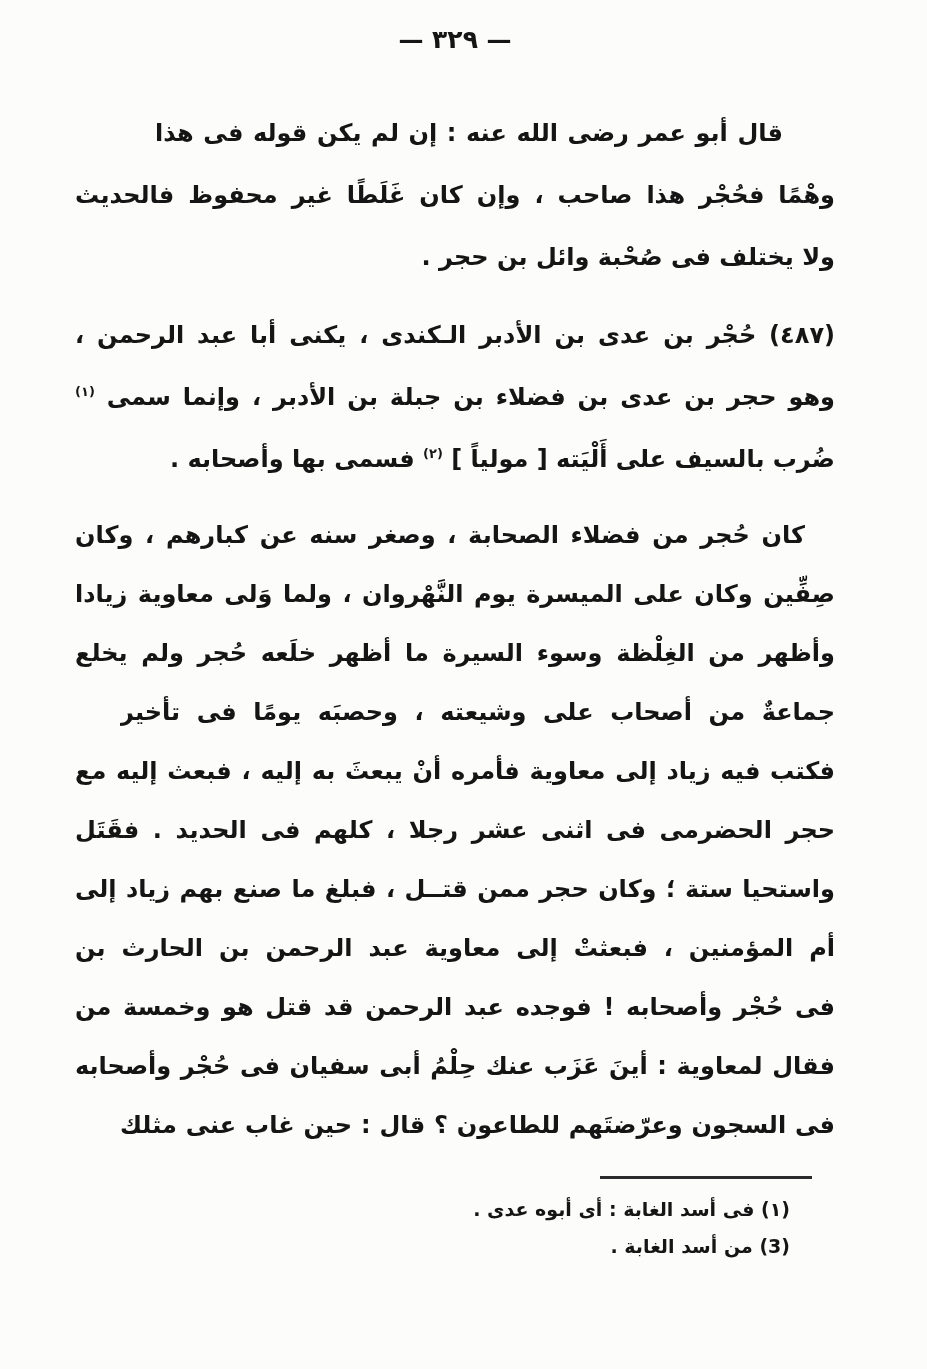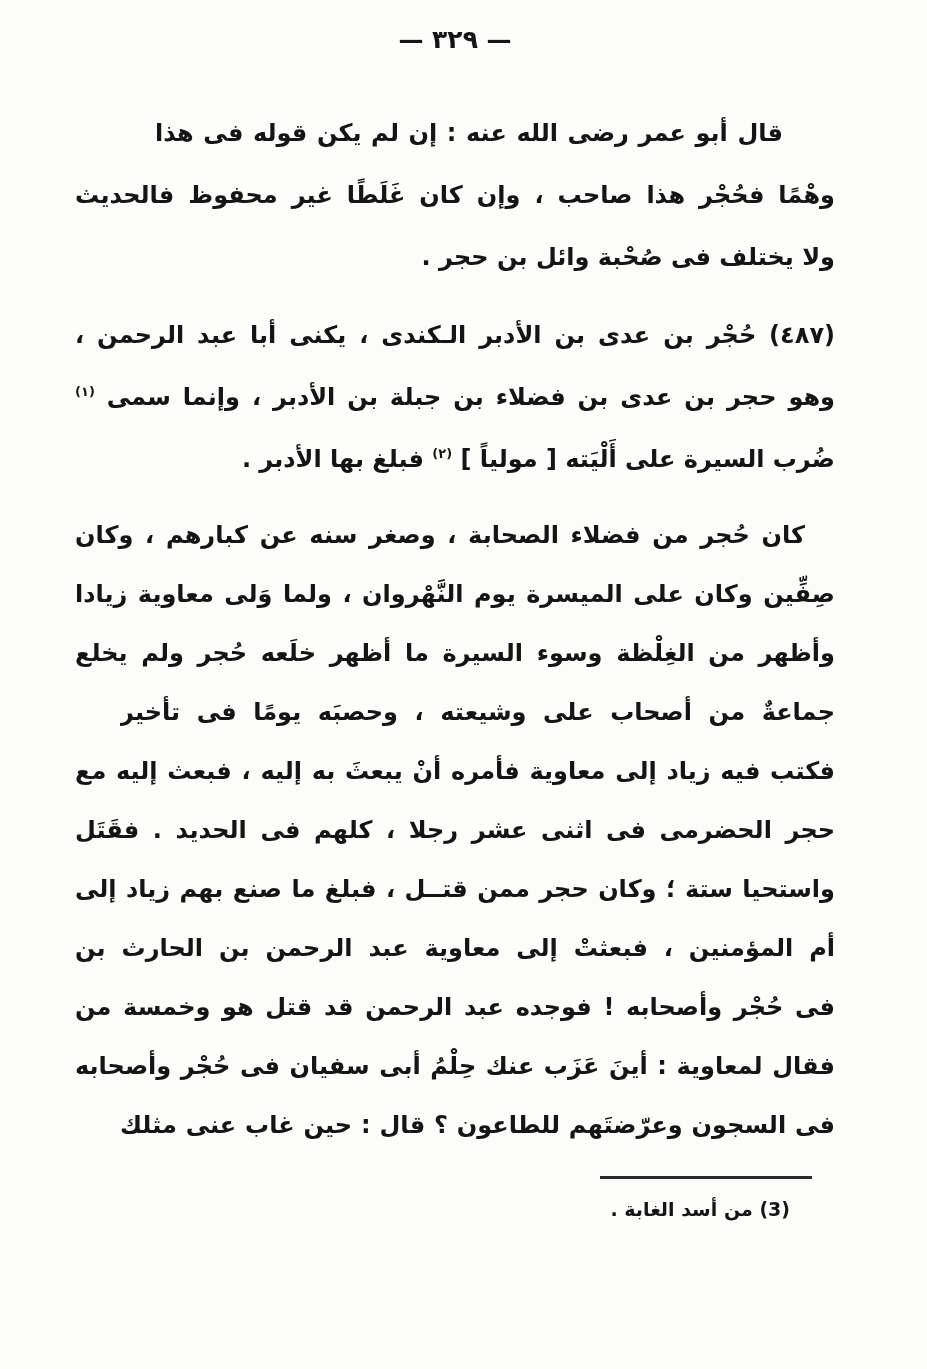--- a/index.html
+++ b/index.html
@@ -91,21 +91,21 @@
     <div class="line">وهْمًا فحُجْر هذا صاحب ، وإن كان غَلَطًا غير محفوظ فالحديث لابنه وائل ،</div>
     <div class="line end">ولا يختلف فى صُحْبة وائل بن حجر .</div>
   </div>
 
   <div class="para lh-wide p2">
     <div class="line">(٤٨٧) حُجْر بن عدى بن الأدبر الـكندى ، يكنى أبا عبد الرحمن ، كوفى ،</div>
     <div class="line">
       <span>وهو حجر بن عدى بن فضلاء بن جبلة بن الأدبر ، وإنما سمى </span><sup class="fnref">(١)</sup>
     </div>
     <div class="line end">
-      <span>ضُرب السيرة على أَلْيَته [ مولياً ] </span><sup class="fnref">(٢)</sup><span> فبلغ بها الأدبر .</span>
+      <span>ضُرب بالسيف على أَلْيَته [ مولياً ] </span><sup class="fnref">(٢)</sup><span> فسمى بها وأصحابه .</span>
     </div>
   </div>
 
   <div class="para lh-norm p3">
     <div class="line indent-sm">كان حُجر من فضلاء الصحابة ، وصغر سنه عن كبارهم ، وكان على كندة يوم</div>
     <div class="line">صِفِّين وكان على الميسرة يوم النَّهْروان ، ولما وَلى معاوية زيادا العراق وما وراءها ،</div>
     <div class="line">وأظهر من الغِلْظة وسوء السيرة ما أظهر خلَعه حُجر ولم يخلع معاوية ، وتابعه</div>
     <div class="line end">جماعةٌ من أصحاب على وشيعته ، وحصبَه يومًا فى تأخير الصلاة هو وأصحابه .</div>
   </div>
 
@@ -116,14 +116,15 @@
     <div class="line">أم المؤمنين ، فبعثتْ إلى معاوية عبد الرحمن بن الحارث بن هشام : الله الله</div>
     <div class="line">فى حُجْر وأصحابه ! فوجده عبد الرحمن قد قتل هو وخمسة من أصحابه ،</div>
     <div class="line">فقال لمعاوية : أينَ عَزَب عنك حِلْمُ أبى سفيان فى حُجْر وأصحابه ؟ ألا حبْستهم</div>
     <div class="line end">فى السجون وعرّضتَهم للطاعون ؟ قال : حين غاب عنى مثلك من قَوْمى .</div>
   </div>
 
 </div>
 
 <div class="footnotes">
   <div class="fn-rule"></div>
+  <div class="fn-line">(١) فى أسد الغابة : أى أبوه عدى .</div>
   <div class="fn-line">(3) من أسد الغابة .</div>
 </div>
 
 </body></html>

